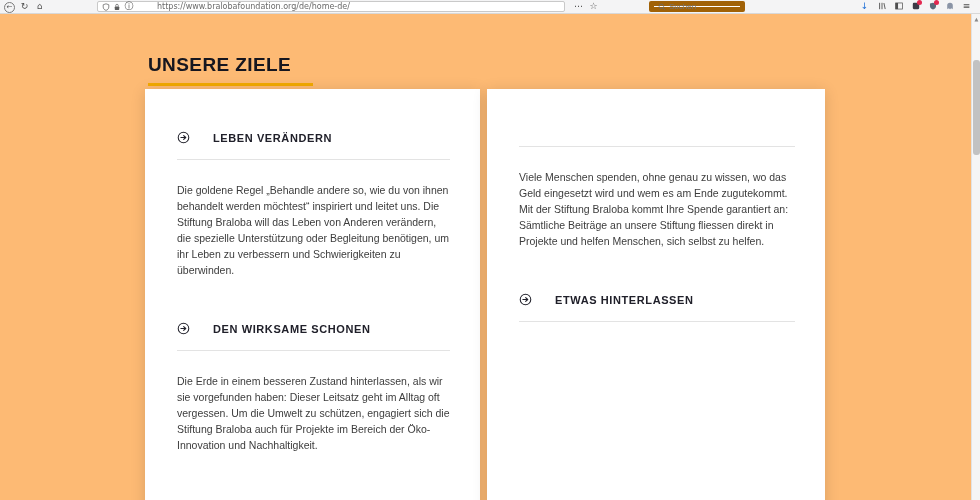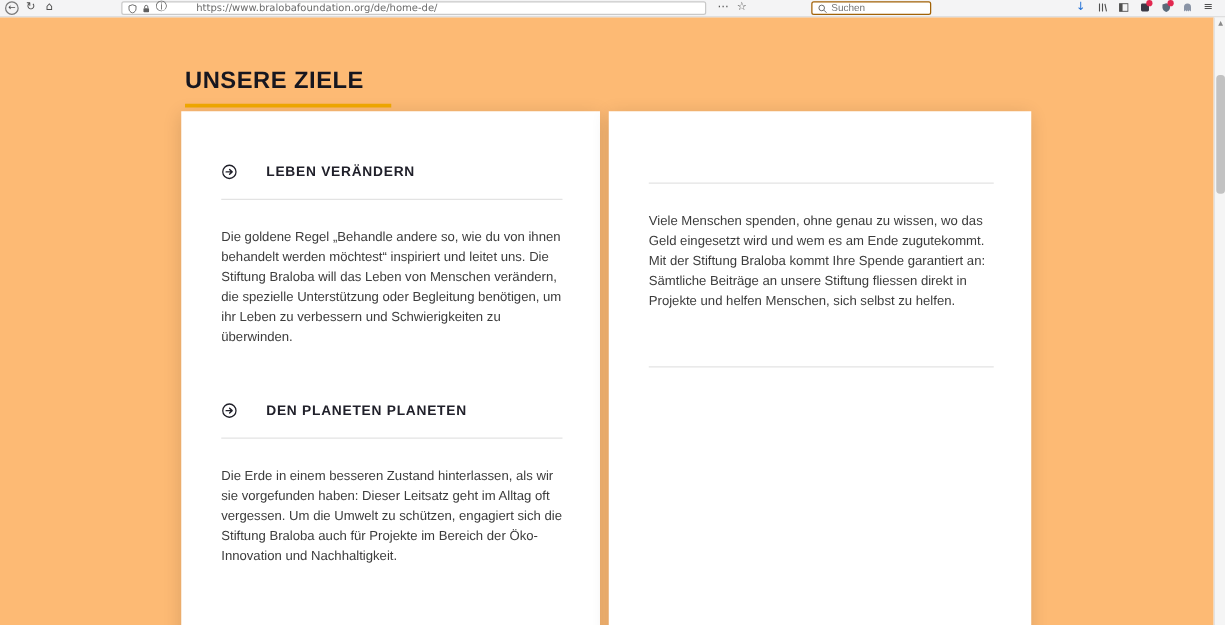--- a/index.html
+++ b/index.html
@@ -15,21 +15,21 @@
             color:#4f4f4f; position:relative; flex:0 0 auto; cursor:default; }
   .circled { display:inline-block; width:11px; height:11px; border:1px solid #7a7a7a;
              border-radius:50%; font-size:7px; line-height:9px; }
   .addressbar { height:11px; width:468px; margin-left:50px; background:#fff;
                 border:1px solid #c9c9c9; border-radius:2px; display:flex;
                 align-items:center; gap:3px; padding:0 4px; flex:0 0 auto; }
   .addressbar .url { font-size:8px; color:#6a6a6a; white-space:nowrap;
                      overflow:hidden; flex:1;padding-left:20px; }
   .mini-svg { width:8px; height:8px; display:block; flex:0 0 auto; }
   .searchbox { height:11px; width:96px; margin-left:48px; background:#fff;
-               border:1px solid #a16207; border-radius:2px; display:flex;
+               border:5px solid #a16207; border-radius:2px; display:flex;
                align-items:center; gap:3px; padding:0 4px; flex:0 0 auto; }
   .searchbox input { border:none; outline:none; width:70px; font-size:8px;
                      color:#888; background:transparent;
                      font-family:"Liberation Sans", sans-serif; }
   .right-icons { margin-left:auto; margin-right:4px; display:flex; gap:2px; }
   .badge { position:absolute; top:0; right:1px; width:5px; height:5px;
            border-radius:50%; background:#e22850; }
   .blue { color:#1f6fd6; }
 
   
@@ -138,43 +138,50 @@
   <div class="card left">
     <section>
       <div class="sec-head">
         <svg class="sec-icon" viewBox="0 0 14 14">
           <circle cx="7" cy="7" r="5.7" fill="none" stroke="currentColor" stroke-width="1.1"></circle>
           <path d="M4.2 7 H9.2 M7.2 4.9 L9.4 7 L7.2 9.1" fill="none" stroke="currentColor" stroke-width="1.2" stroke-linecap="round" stroke-linejoin="round"></path>
         </svg>
         <h3>LEBEN VERÄNDERN</h3>
       </div>
       <hr>
-      <p>Die goldene Regel „Behandle andere so, wie du von ihnen behandelt werden möchtest“ inspiriert und leitet uns. Die Stiftung Braloba will das Leben von Menschen verändern, die spezielle Unterstützung oder Begleitung benötigen, um ihr Leben zu verbessern und Schwierigkeiten zu überwinden.</p>
+      <p>Die goldene Regel „Behandle andere so, wie du von ihnen behandelt werden möchtest“ inspiriert und leitet uns. Die Stiftung Braloba will das Leben von Anderen verändern, die spezielle Unterstützung oder Begleitung benötigen, um ihr Leben zu verbessern und Schwierigkeiten zu überwinden.</p>
     </section>
 
     <section>
       <div class="sec-head">
         <svg class="sec-icon" viewBox="0 0 14 14">
           <circle cx="7" cy="7" r="5.7" fill="none" stroke="currentColor" stroke-width="1.1"></circle>
           <path d="M4.2 7 H9.2 M7.2 4.9 L9.4 7 L7.2 9.1" fill="none" stroke="currentColor" stroke-width="1.2" stroke-linecap="round" stroke-linejoin="round"></path>
         </svg>
-        <h3>DEN PLANETEN PLANETEN</h3>
+        <h3>DEN WIRKSAME SCHONEN</h3>
       </div>
       <hr>
       <p>Die Erde in einem besseren Zustand hinterlassen, als wir sie vorgefunden haben: Dieser Leitsatz geht im Alltag oft vergessen. Um die Umwelt zu schützen, engagiert sich die Stiftung Braloba auch für Projekte im Bereich der Öko-Innovation und Nachhaltigkeit.</p>
     </section>
   </div>
 
   <div class="card right">
     <section>
       <hr>
       <p>Viele Menschen spenden, ohne genau zu wissen, wo das Geld eingesetzt wird und wem es am Ende zugutekommt. Mit der Stiftung Braloba kommt Ihre Spende garantiert an: Sämtliche Beiträge an unsere Stiftung fliessen direkt in Projekte und helfen Menschen, sich selbst zu helfen.</p>
     </section>
 
     <section>
+      <div class="sec-head">
+        <svg class="sec-icon" viewBox="0 0 14 14">
+          <circle cx="7" cy="7" r="5.7" fill="none" stroke="currentColor" stroke-width="1.1"></circle>
+          <path d="M4.2 7 H9.2 M7.2 4.9 L9.4 7 L7.2 9.1" fill="none" stroke="currentColor" stroke-width="1.2" stroke-linecap="round" stroke-linejoin="round"></path>
+        </svg>
+        <h3>ETWAS HINTERLASSEN</h3>
+      </div>
       <hr>
     </section>
   </div>
 
 </div>
 
 <div class="scrollbar">
   <div class="scroll-up">▲</div>
   <div class="scroll-thumb"></div>
 </div>

